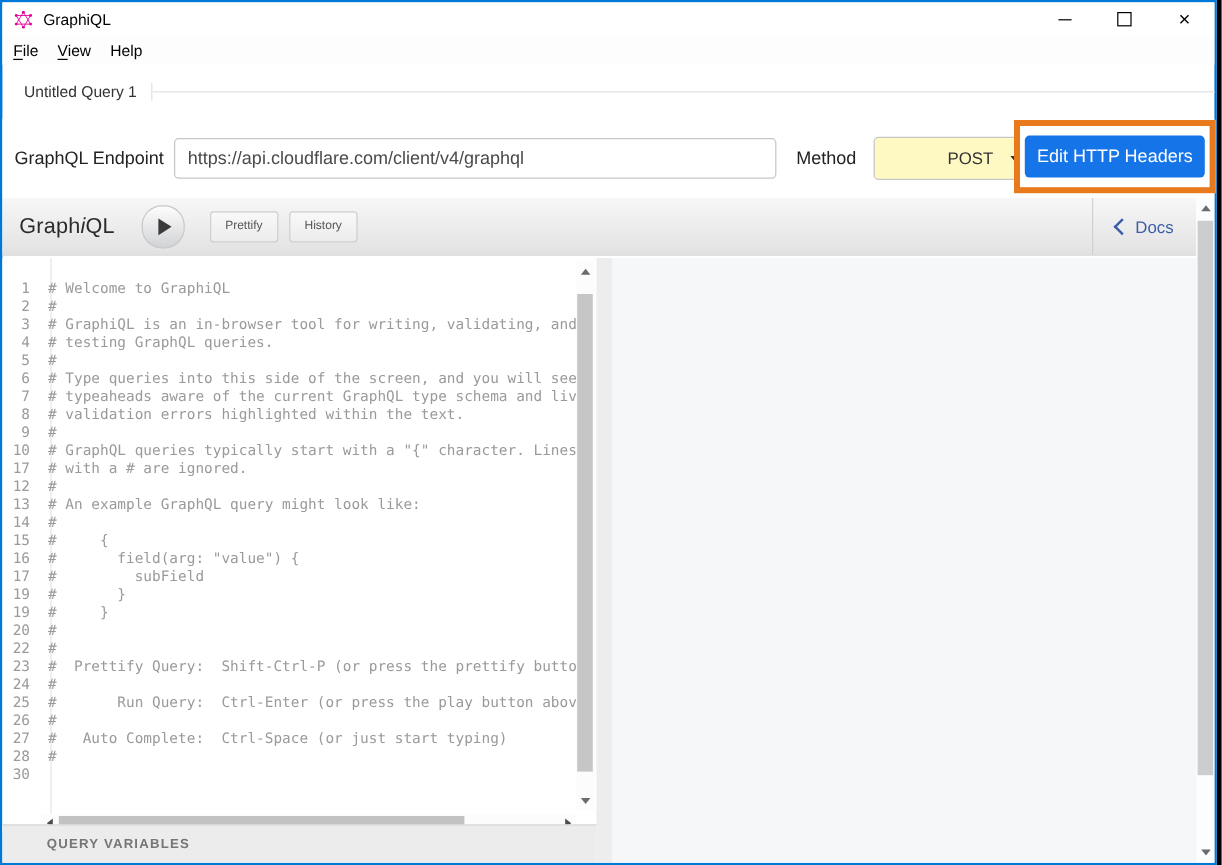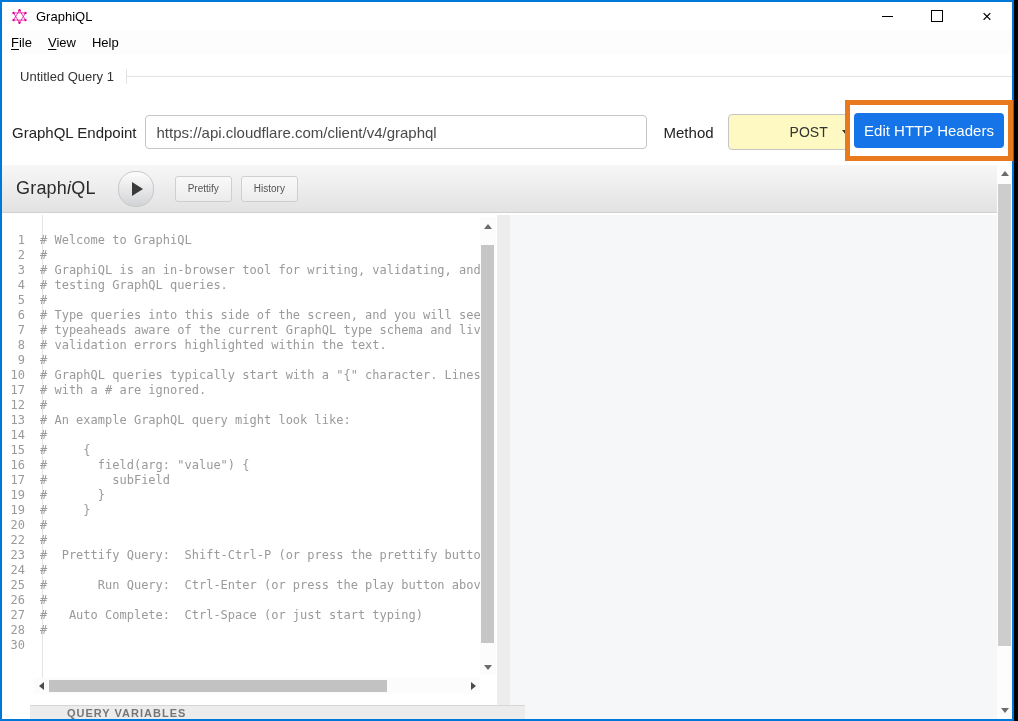--- a/index.html
+++ b/index.html
@@ -76,21 +76,21 @@
   .ev-thumb{position:absolute;left:1px;top:28px;width:13px;height:398px;background:#c6c6c6;}
   .ed-hscroll{position:absolute;left:32px;right:17px;bottom:0;height:16px;background:#fcfcfc;display:flex;align-items:center;}
   .eh-arrow{width:14px;height:16px;display:flex;align-items:center;justify-content:center;flex:0 0 14px;}
   .tri-left{width:0;height:0;border-top:4px solid transparent;border-bottom:4px solid transparent;border-right:5px solid #4c4c4c;}
   .tri-right{width:0;height:0;border-top:4px solid transparent;border-bottom:4px solid transparent;border-left:5px solid #4c4c4c;}
   .eh-thumb{height:12px;width:338px;background:#c2c2c2;margin-left:1px;}
   .eh-track-rest{flex:1;}
   .pane-divider{position:absolute;left:495px;top:2px;bottom:0;width:13px;background:#ededed;cursor:col-resize;}
   .result-pane{position:absolute;left:508px;top:2px;right:0;bottom:0;background:#f6f7f8;}
   
-  .vars-footer{position:absolute;left:0;bottom:0;width:495px;height:14px;background:#ececec;border-top:1px solid #d6d6d6;box-sizing:border-box;display:flex;align-items:center;margin-left:28px;}
+  .vars-footer{position:absolute;left:0;bottom:0;width:495px;height:32px;background:#ececec;border-top:1px solid #d6d6d6;box-sizing:border-box;display:flex;align-items:center;}
   .vars-label{font-size:11px;font-weight:bold;letter-spacing:1px;color:#767676;padding-left:37px;}
 </style>
 </head>
 <body>
 
 <div class="window">
 
   <div class="titlebar">
     <span class="app-icon">
       <svg width="15" height="15" viewBox="0 0 100 100">
@@ -149,20 +149,24 @@
     <button class="headers-btn">Edit HTTP Headers</button>
   </div>
 
   <div class="gql-toolbar">
     <span class="gql-logo"><span>Graph</span><em>i</em><span>QL</span></span>
     <div class="exec-btn">
         <span class="play-tri"></span>
       </div>
     <button class="tb-btn">Prettify</button>
     <button class="tb-btn">History</button>
+    <div class="docs-section">
+      <span class="docs-chevron"></span>
+      <span class="docs-label">Docs</span>
+    </div>
   </div>
 
   <div class="win-scrollbar">
     <div class="ws-arrow ws-up">
         <span class="tri-up"></span>
       </div>
     <div class="ws-thumb"></div>
     <div class="ws-arrow ws-down">
         <span class="tri-down"></span>
       </div>

